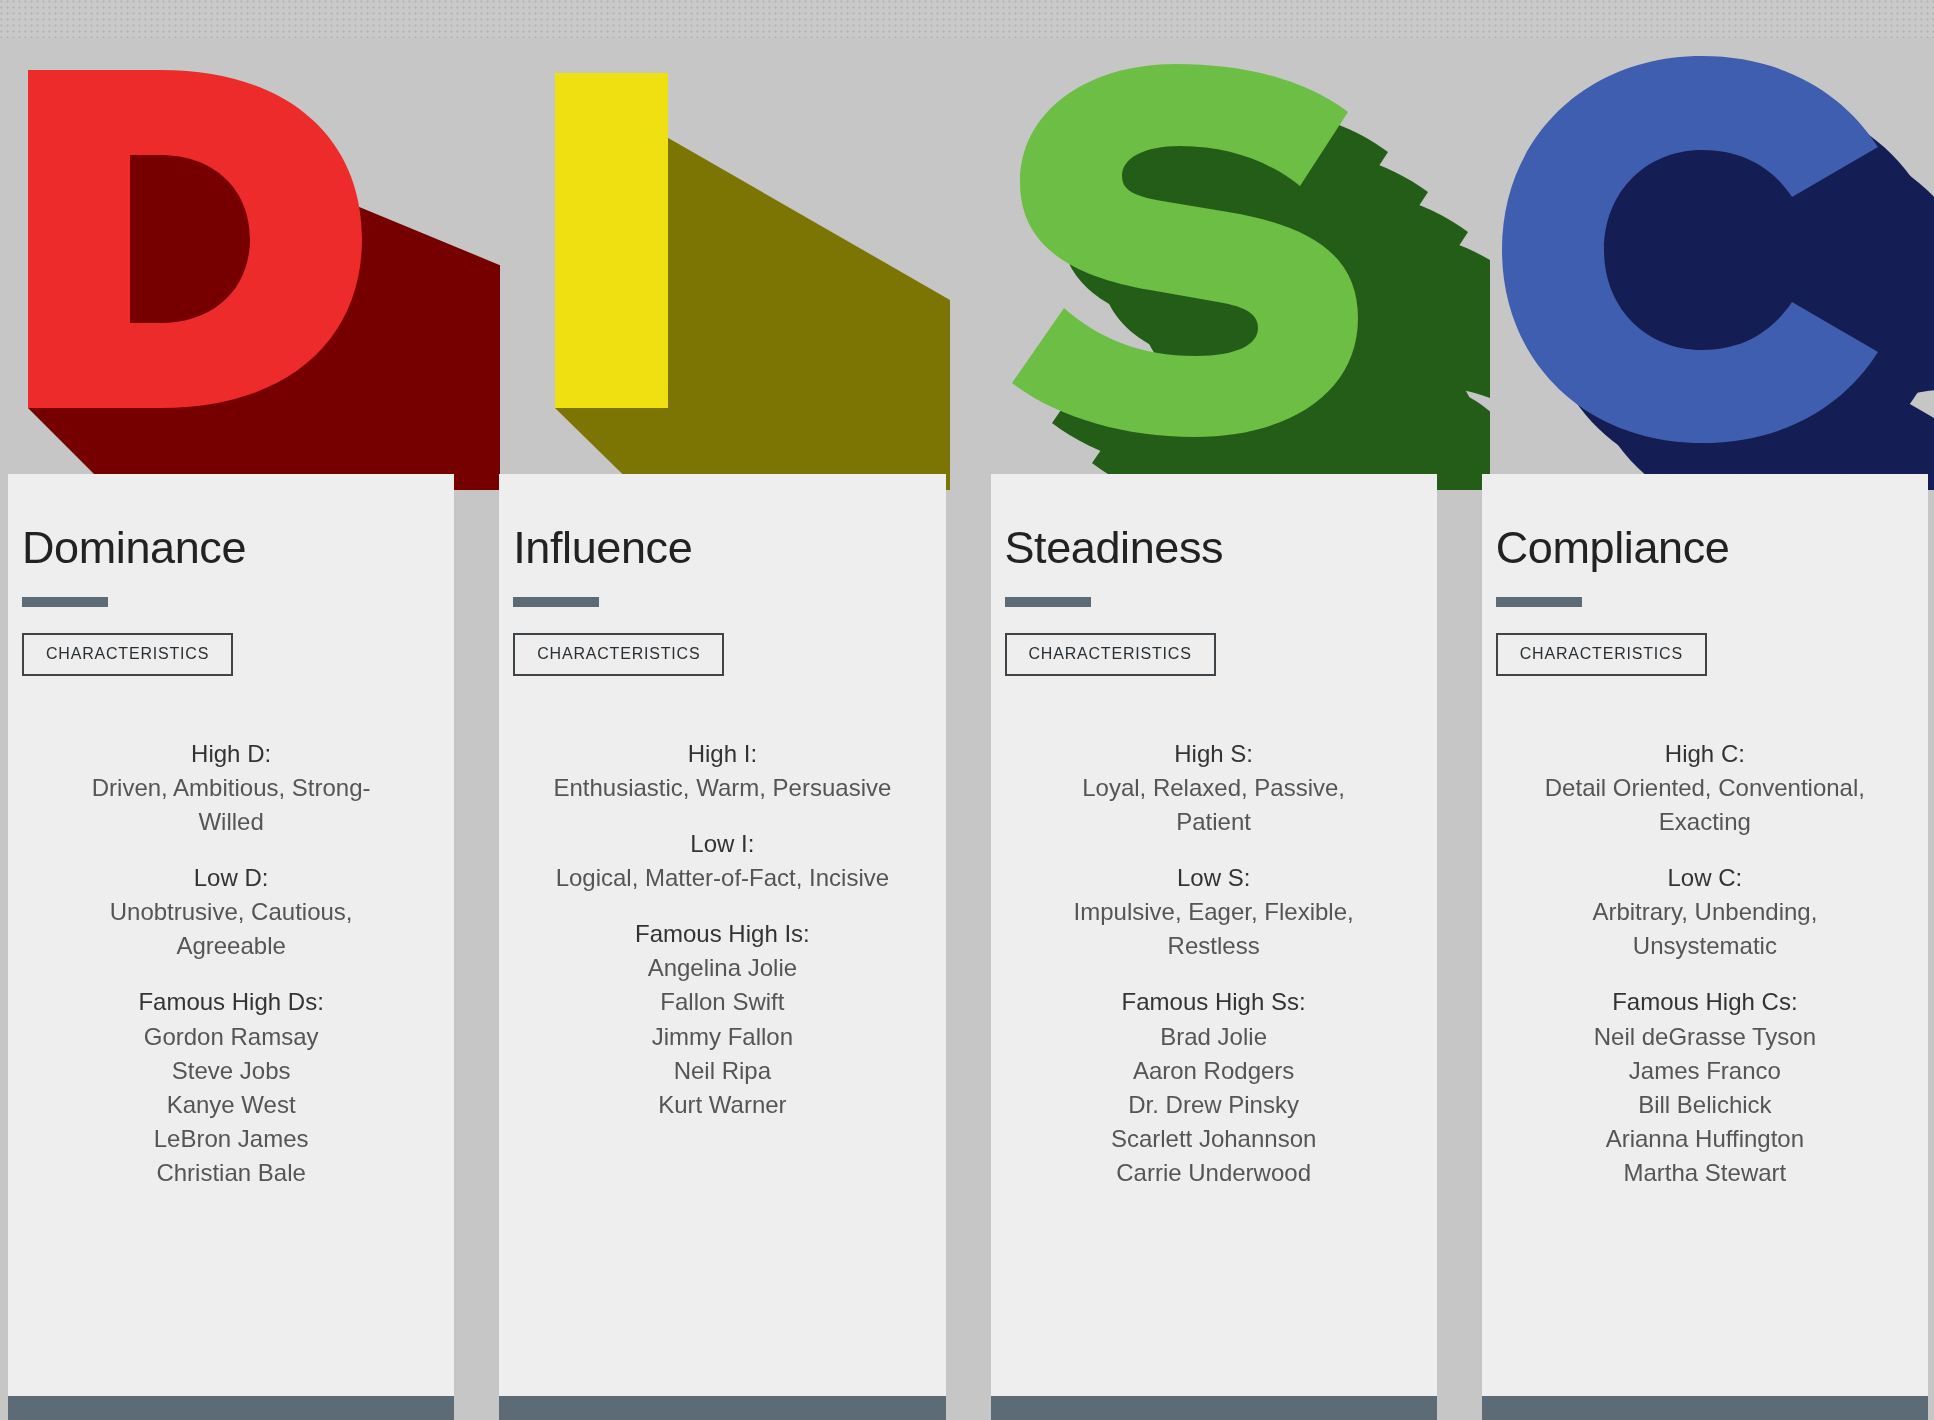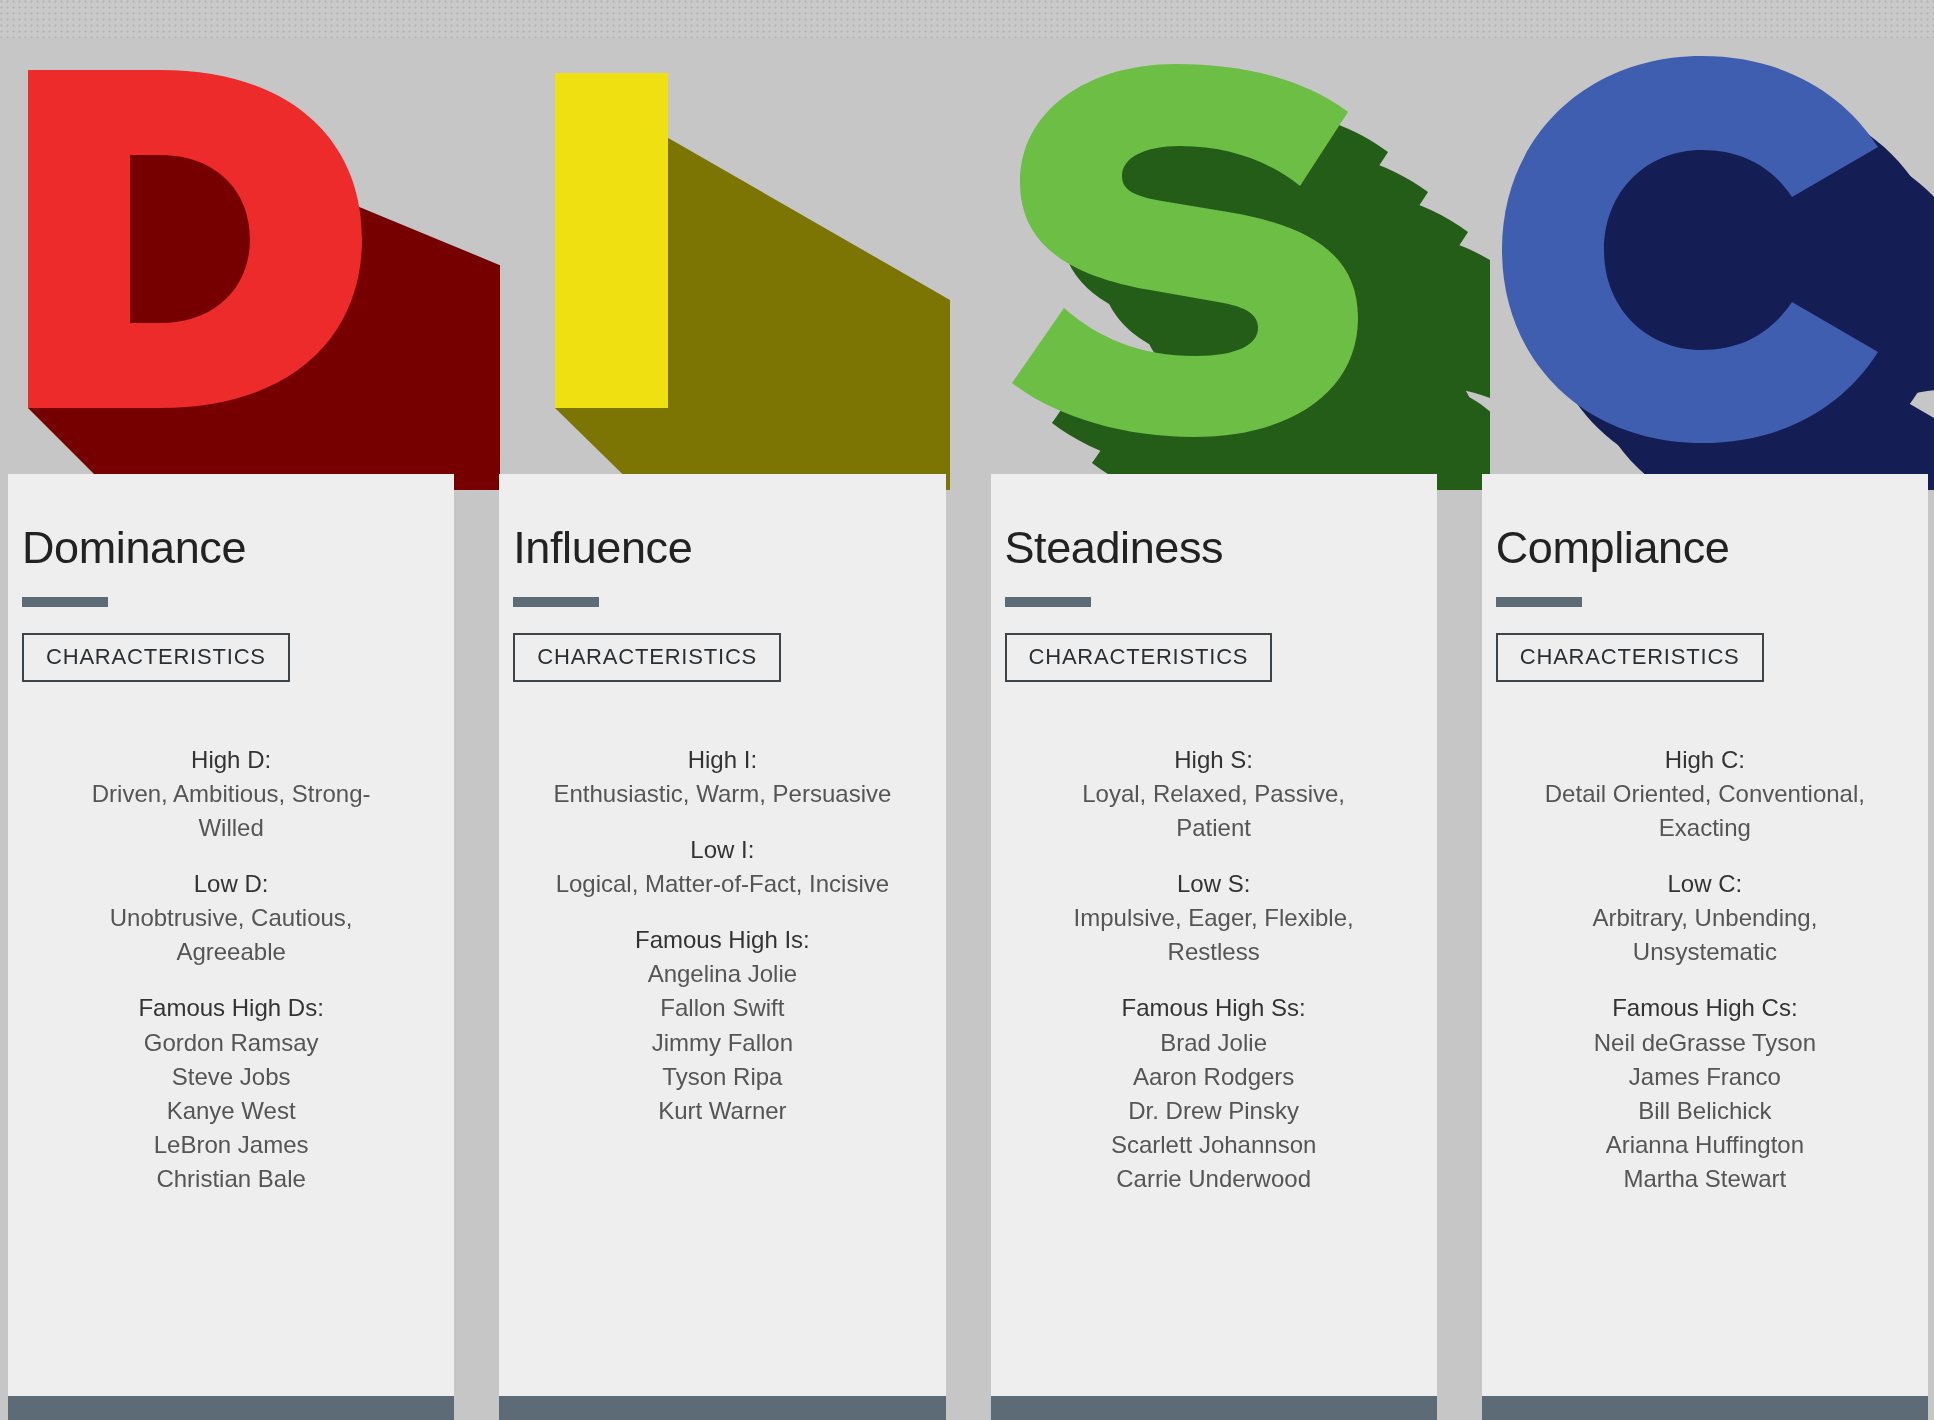--- a/index.html
+++ b/index.html
@@ -98,21 +98,21 @@
     background: #5d6b77;
     margin-top: 27px;
   }
 
   .char-button {
     margin-top: 26px;
     border: 2px solid #3e4448;
     background: transparent;
     color: #2a2f33;
     font-family: "Liberation Sans", sans-serif;
-    font-size: 22px;
+    font-size: 16px;
     font-weight: 300;
     letter-spacing: 0.8px;
     padding: 11px 22px 12px 22px;
     line-height: 1;
     cursor: pointer;
   }
 
   .traits {
     margin-top: 61px;
     width: 100%;
@@ -287,21 +287,21 @@
         <div class="trait-group">
           <div class="trait-label">Low I:</div>
           <div class="trait-value">Logical, Matter-of-Fact, Incisive</div>
         </div>
         <div class="trait-group famous">
           <div class="trait-label">Famous High Is:</div>
           <ul class="famous-list">
               <li>Angelina Jolie</li>
               <li>Fallon Swift</li>
               <li>Jimmy Fallon</li>
-              <li>Tyson Ripa</li>
+              <li>Neil Ripa</li>
               <li>Kurt Warner</li>
             </ul>
         </div>
       </div>
     </div>
     <div class="card-footer"></div>
   </div>
 
   <div class="card">
     <div class="card-body">

